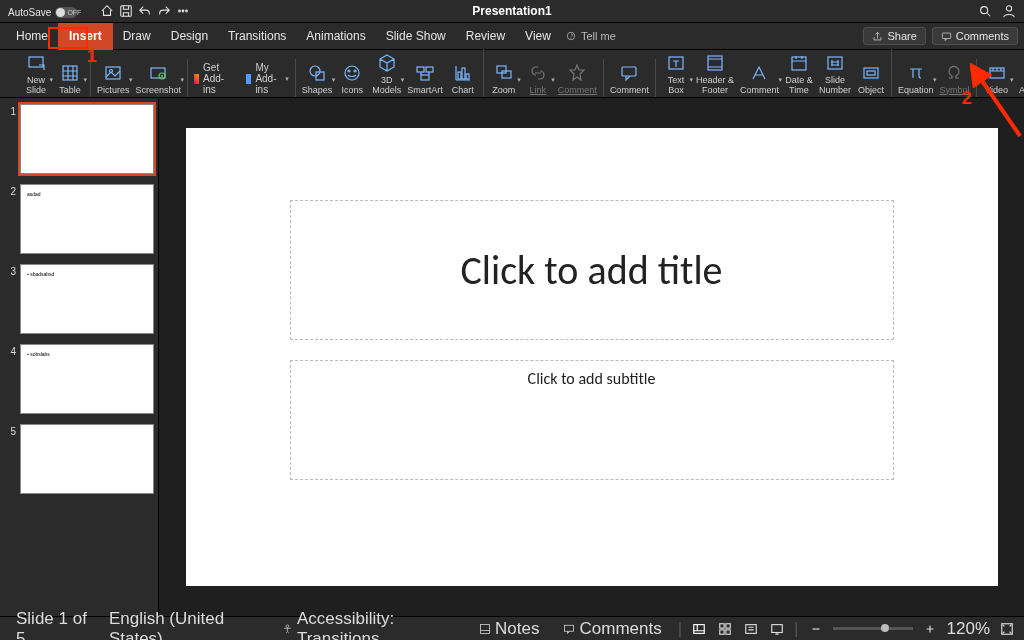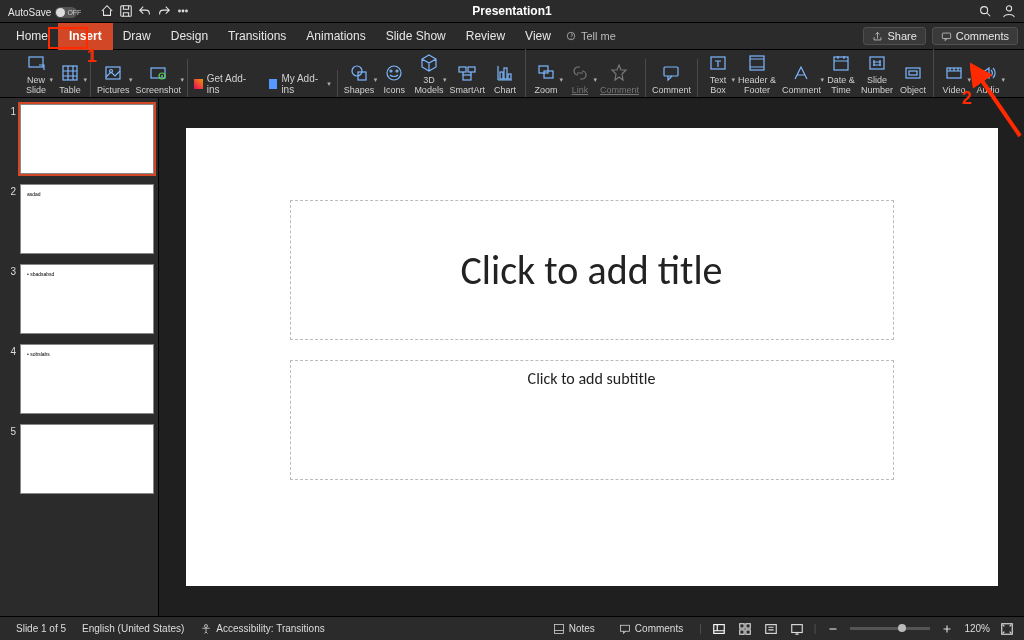--- a/index.html
+++ b/index.html
@@ -54,21 +54,21 @@
   .slide{ width:812px; height:458px; background:#fff; position:relative;}
   .ph{ position:absolute; border:1px dashed #bbb;}
   .ph.title{ left:104px; right:104px; top:72px; height:140px; display:flex; align-items:center; justify-content:center;}
   .ph.title span{ font-size:40px; color:#222; font-family:Calibri,Arial;}
   .ph.sub{ left:104px; right:104px; top:232px; height:120px; display:flex; align-items:flex-start; justify-content:center; padding-top:8px;}
   .ph.sub span{ font-size:16px; color:#222; font-family:Calibri,Arial;}
 
   .notes-bar{ height:24px; background:#2b2b2b; border-top:1px solid #000; display:flex; align-items:center; padding:0 10px; color:#ccc; font-size:11px;}
 
   
-  .status{ position:absolute; bottom:0; left:0; right:0; height:24px; background:#2b2b2b; border-top:1px solid #000; display:flex; align-items:center; padding:0 8px; font-size:10px; color:#ddd;}
+  .status{ position:absolute; bottom:0; left:0; right:0; height:24px; background:#2b2b2b; border-top:1px solid #000; display:flex; align-items:center; padding:0 8px; font-size:17px; color:#ddd;}
   .status .seg{ padding:0 8px; display:flex; align-items:center; gap:4px;}
   .status .right{ margin-left:auto; display:flex; align-items:center; gap:8px;}
   .vbtn{ width:18px; height:16px; display:flex; align-items:center; justify-content:center;}
   .vbtn svg{ width:14px; height:14px; stroke:#ddd; fill:none; stroke-width:1.3;}
   .vbtn.active svg{ stroke:#fff;}
   .zoom-slider{ width:80px; height:3px; background:#555; position:relative;}
   .zoom-slider::after{content:"";position:absolute;width:8px;height:8px;background:#bbb;border-radius:50%;top:-3px;left:48px;}
 
   
   .anno-box{ position:absolute; border:2px solid #ff2a00; pointer-events:none;}
@@ -383,20 +383,39 @@
         <span class="ic">
           <svg viewBox="0 0 20 20">
             <rect x="3" y="5" width="14" height="10"></rect>
             <rect x="6" y="8" width="8" height="4"></rect>
           </svg>
         </span>
         <span>Object</span>
       </div>
   </div>
 
+  <div class="rgrp">
+    <div class="rbtn">
+        <span class="ic">
+          <svg viewBox="0 0 20 20">
+            <path d="M4 6h12M7 6v9M13 6v7a2 2 0 0 0 2 2"></path>
+          </svg>
+        </span>
+        <span class="drop">▾</span>
+        <span>Equation</span>
+      </div>
+    <div class="rbtn muted">
+        <span class="ic">
+          <svg viewBox="0 0 20 20">
+            <path d="M5 15h3v-2a5 5 0 1 1 4 0v2h3"></path>
+          </svg>
+        </span>
+        <span>Symbol</span>
+      </div>
+  </div>
 
   <div class="rgrp" style="border-right:none;">
     <div class="rbtn">
         <span class="ic">
           <svg viewBox="0 0 20 20">
             <rect x="3" y="5" width="14" height="10"></rect>
             <path d="M3 8h14M6 5v3M10 5v3M14 5v3"></path>
           </svg>
         </span>
         <span class="drop">▾</span>

